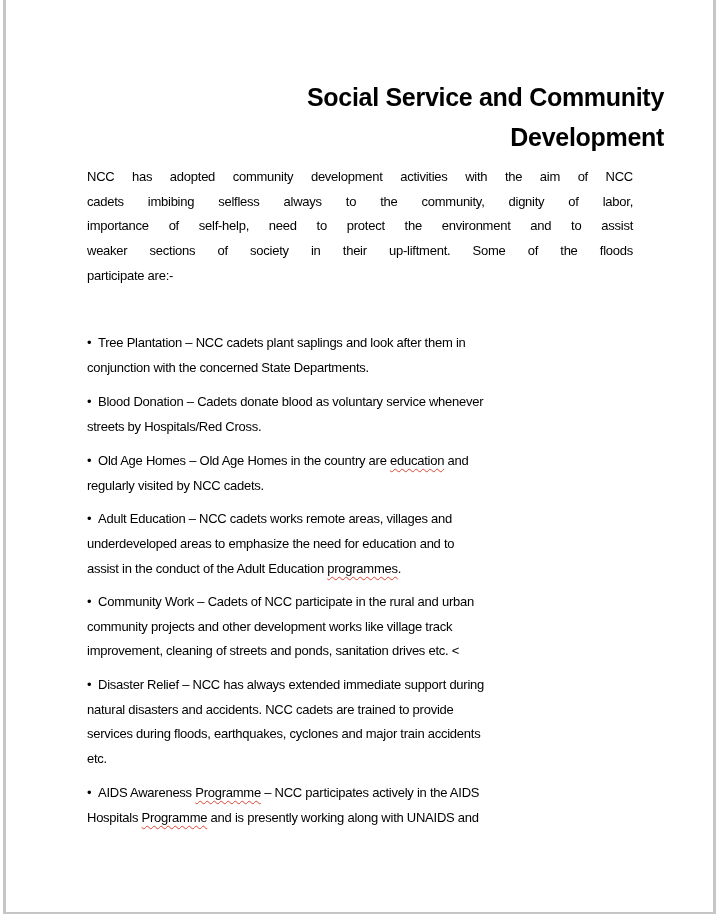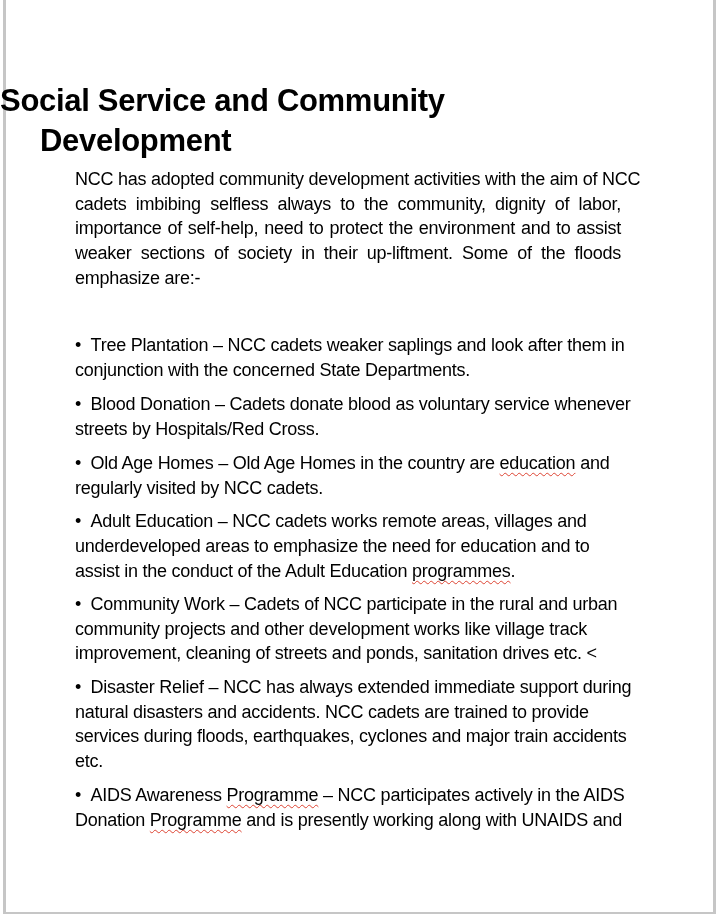--- a/index.html
+++ b/index.html
@@ -1,43 +1,43 @@
 <!DOCTYPE html>
 <html><head>
 <meta charset="utf-8">
 <style>
   html, body { margin:0; padding:0; background:#ffffff; }
   body { width:720px; height:917px; position:relative; overflow:hidden; font-family:"Liberation Sans", sans-serif; color:#000; }
   .page { position:absolute; left:3px; top:-2px; width:713px; height:916px; border-left:3px solid #c6c6c6; border-right:3px solid #c6c6c6; border-bottom:2px solid #c6c6c6; box-sizing:border-box; background:#fff; }
-  .title { position:absolute; left:0; width:664px; text-align:left; font-weight:bold; font-size:31px; letter-spacing:-0.3px; }
+  .title { position:absolute; left:0; width:664px; text-align:right; font-weight:bold; font-size:25px; letter-spacing:-0.3px; }
   .t1 { top:83px; }
-  .t2 { top:123px;padding-left:40px; }
-  .line { position:absolute; left:75px; font-size:18px; white-space:nowrap; letter-spacing:-0.25px; }
+  .t2 { top:123px; }
+  .line { position:absolute; left:87px; font-size:13px; white-space:nowrap; letter-spacing:-0.25px; }
   .just { width:546px; text-align:justify; text-align-last:justify; }
   .sp { text-decoration: underline wavy #d43; text-decoration-skip-ink:none; text-underline-offset:3px; text-decoration-thickness:1px; }
 </style>
 </head>
 <body>
 
 <div class="page"></div>
 
 <div class="title t1">Social Service and Community</div>
 <div class="title t2">Development</div>
 
 <div>
   <div class="line just" style="top:169px">NCC has adopted community development activities with the aim of NCC</div>
   <div class="line just" style="top:194px">cadets imbibing selfless always to the community, dignity of labor,</div>
   <div class="line just" style="top:218px">importance of self-help, need to protect the environment and to assist</div>
   <div class="line just" style="top:243px">weaker sections of society in their up-liftment. Some of the floods</div>
-  <div class="line" style="top:268px">emphasize are:-</div>
+  <div class="line" style="top:268px">participate are:-</div>
 </div>
 
 <div>
   <div class="line" style="top:335px">
-    <span>•</span>&nbsp;&nbsp;<span>Tree Plantation – NCC cadets weaker saplings and look after them in</span>
+    <span>•</span>&nbsp;&nbsp;<span>Tree Plantation – NCC cadets plant saplings and look after them in</span>
   </div>
   <div class="line" style="top:360px">conjunction with the concerned State Departments.</div>
 </div>
 
 <div>
   <div class="line" style="top:394px">
     <span>•</span>&nbsp;&nbsp;<span>Blood Donation – Cadets donate blood as voluntary service whenever</span>
   </div>
   <div class="line" style="top:419px">streets by Hospitals/Red Cross.</div>
 </div>
@@ -74,15 +74,15 @@
   <div class="line" style="top:702px">natural disasters and accidents. NCC cadets are trained to provide</div>
   <div class="line" style="top:726px">services during floods, earthquakes, cyclones and major train accidents</div>
   <div class="line" style="top:751px">etc.</div>
 </div>
 
 <div>
   <div class="line" style="top:785px">
     <span>•</span>&nbsp;&nbsp;<span>AIDS Awareness </span><span class="sp">Programme</span><span> – NCC participates actively in the AIDS</span>
   </div>
   <div class="line" style="top:810px">
-    <span>Donation </span><span class="sp">Programme</span><span> and is presently working along with UNAIDS and</span>
+    <span>Hospitals </span><span class="sp">Programme</span><span> and is presently working along with UNAIDS and</span>
   </div>
 </div>
 
 </body></html>

